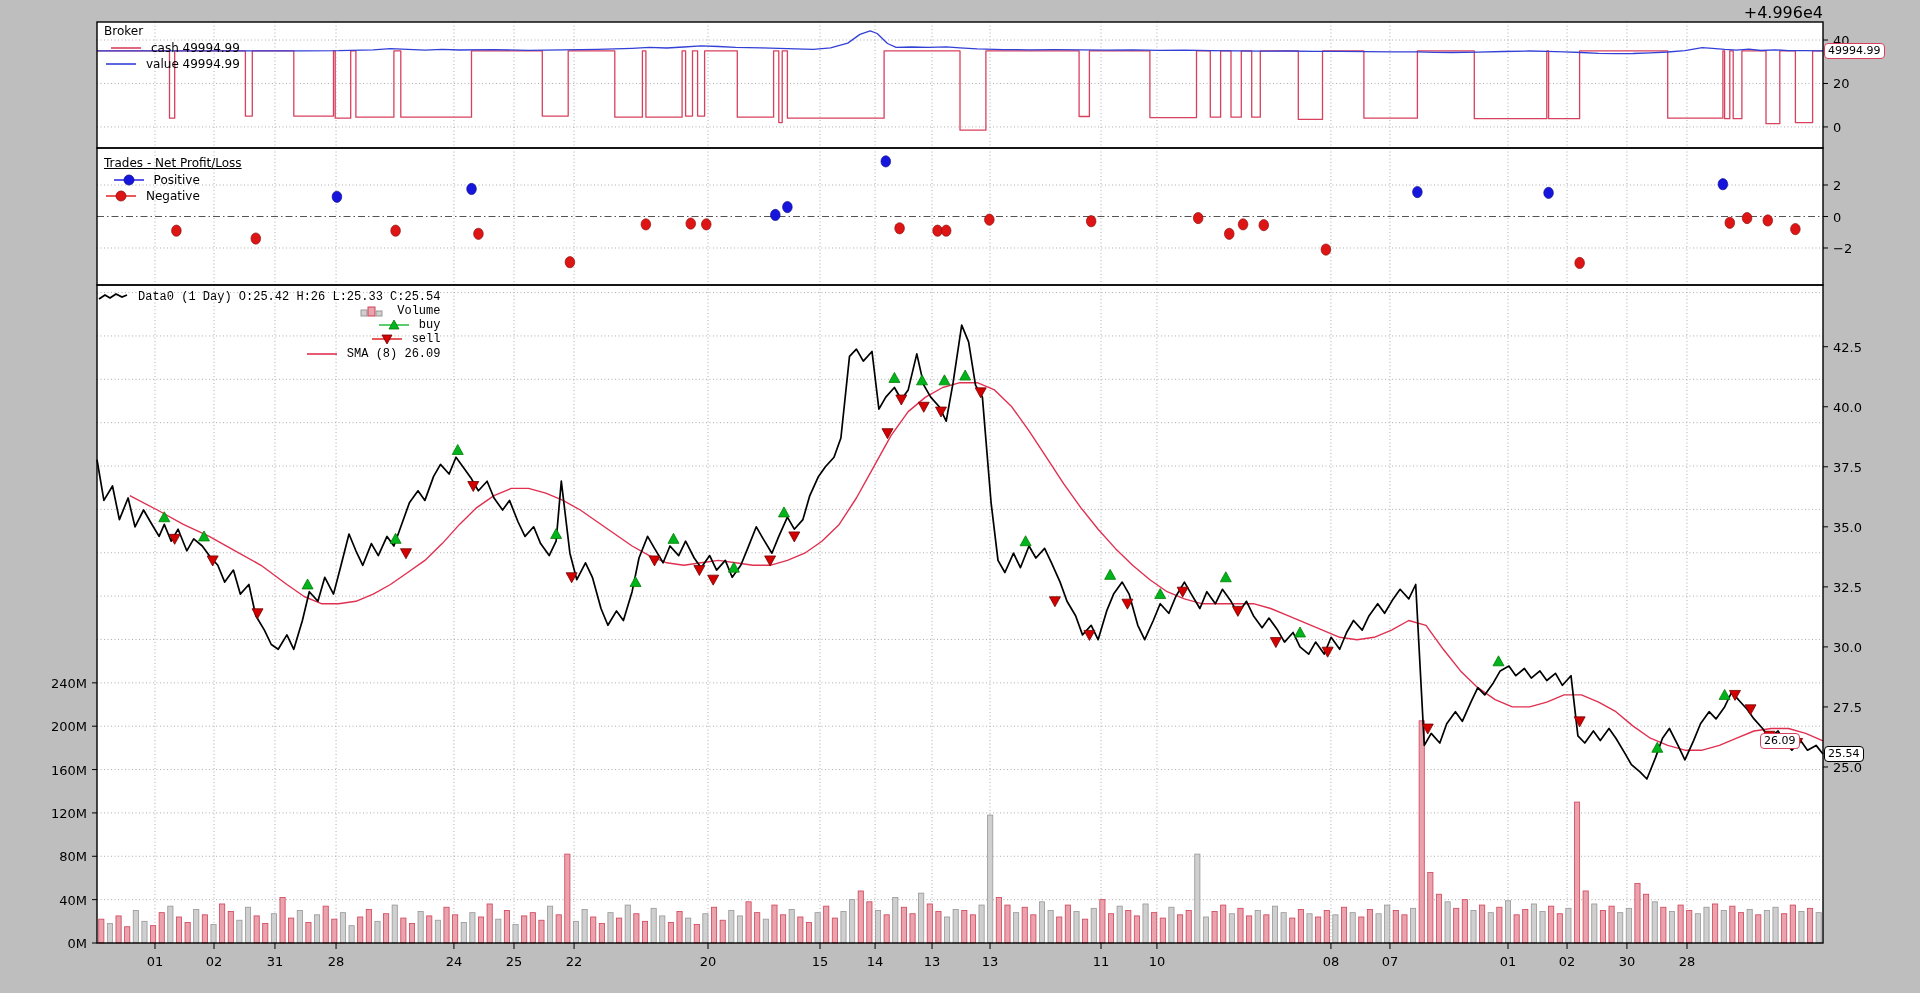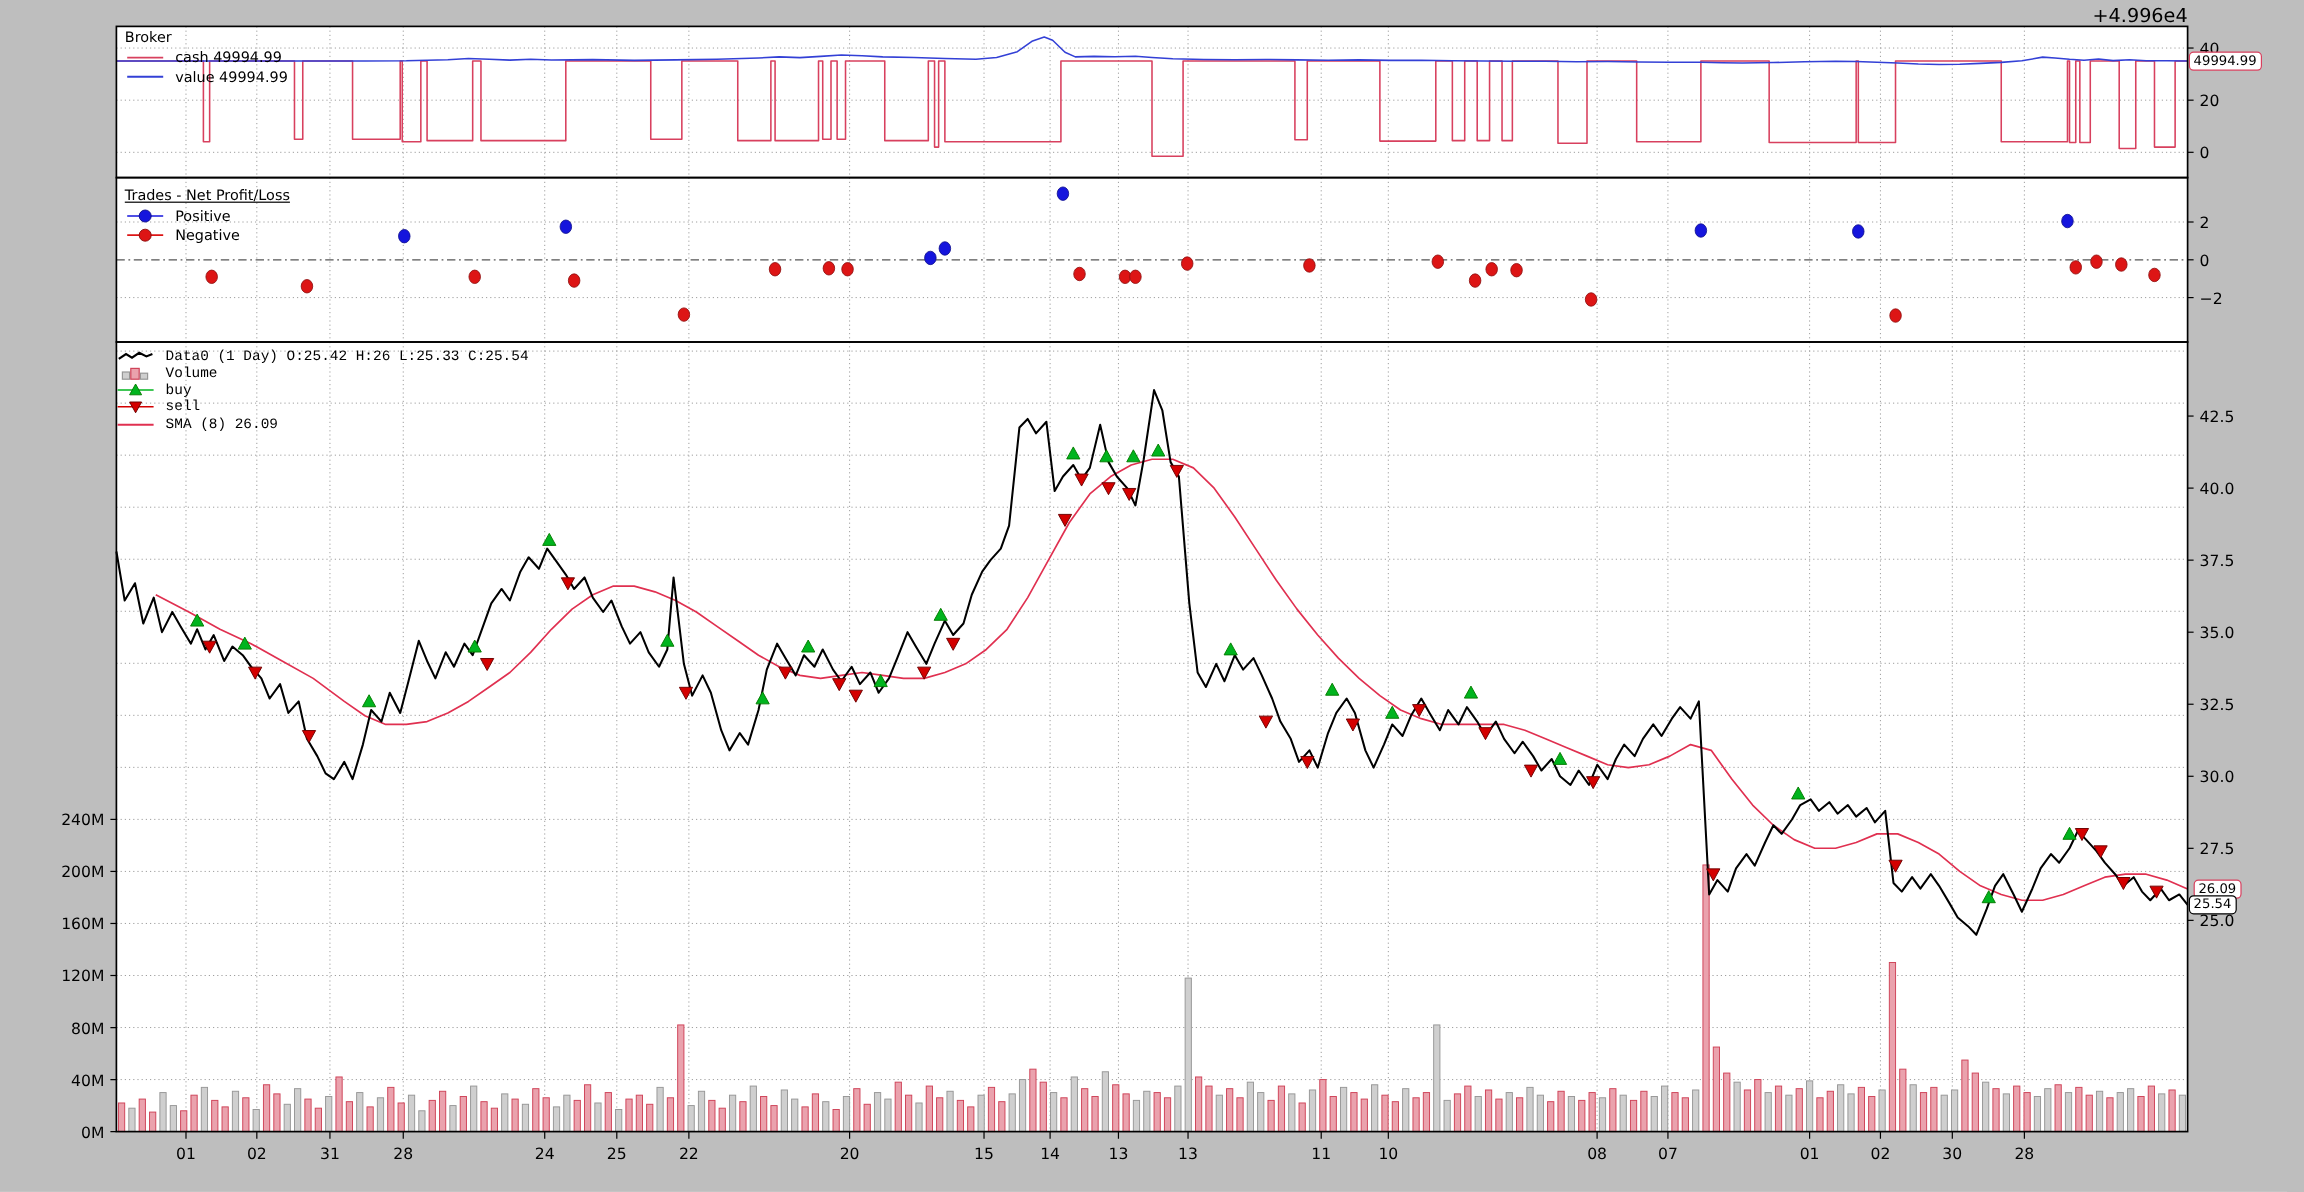--- a/index.html
+++ b/index.html
@@ -1,20 +1,20 @@
 <!DOCTYPE html>
 <html><head>
 <meta charset="utf-8">
 <style>
   html,body{margin:0;padding:0;background:#bebebe;}
   .stage{position:relative;width:1920px;height:993px;background:#bebebe;overflow:hidden;
          font-family:"DejaVu Sans","Liberation Sans",sans-serif;color:#000;}
   svg#plot{position:absolute;left:0;top:0;}
   .legend{position:absolute;font-size:12px;line-height:1;z-index:5;}
-  .legend .row{display:flex;align-items:center;height:16px;}
+  .legend .row{display:flex;align-items:center;height:16px;justify-content:flex-end;}
   .legend .ic{width:34px;display:flex;align-items:center;justify-content:center;margin-right:8px;}
   .ptitle{position:absolute;font-size:12px;z-index:5;}
   .ann{position:absolute;z-index:6;background:#fff;font-size:11px;padding:0px 3px 1px 3px;
        border:1.4px solid #000;border-radius:4px;line-height:13px;}
   .offset{position:absolute;font-size:16px;z-index:5;}
 </style>
 </head>
 <body>
 
 <div class="stage">
@@ -581,15 +581,15 @@
       <span class="ic">
         <svg width="34" height="4">
             <line x1="2" y1="2" x2="32" y2="2" stroke="#e03050" stroke-width="1.6"></line>
           </svg>
       </span>
       <span>SMA (8) 26.09</span>
     </div>
   </div>
 
   <div class="ann" id="ann-broker" style="left: 1824px; top: 42.9148px; border-color: rgb(216, 64, 94);">49994.99</div>
-  <div class="ann" id="ann-sma" style="left: 1828px; top: 732.797px; border-color: rgb(216, 64, 94);">26.09</div>
+  <div class="ann" id="ann-sma" style="left: 1760px; top: 732.797px; border-color: rgb(216, 64, 94);">26.09</div>
   <div class="ann" id="ann-close" style="left: 1824px; top: 746.005px; border-color: rgb(0, 0, 0); text-align: right;">25.54</div>
 </div>
 
 </body></html>

